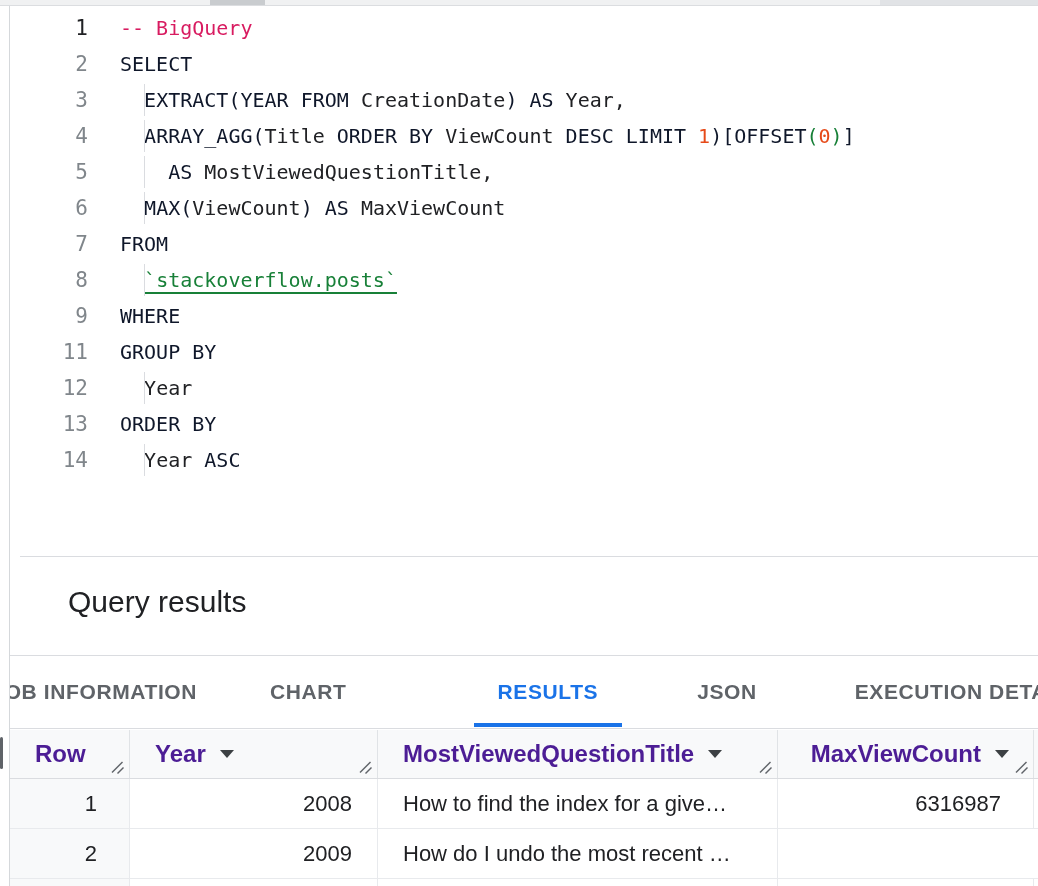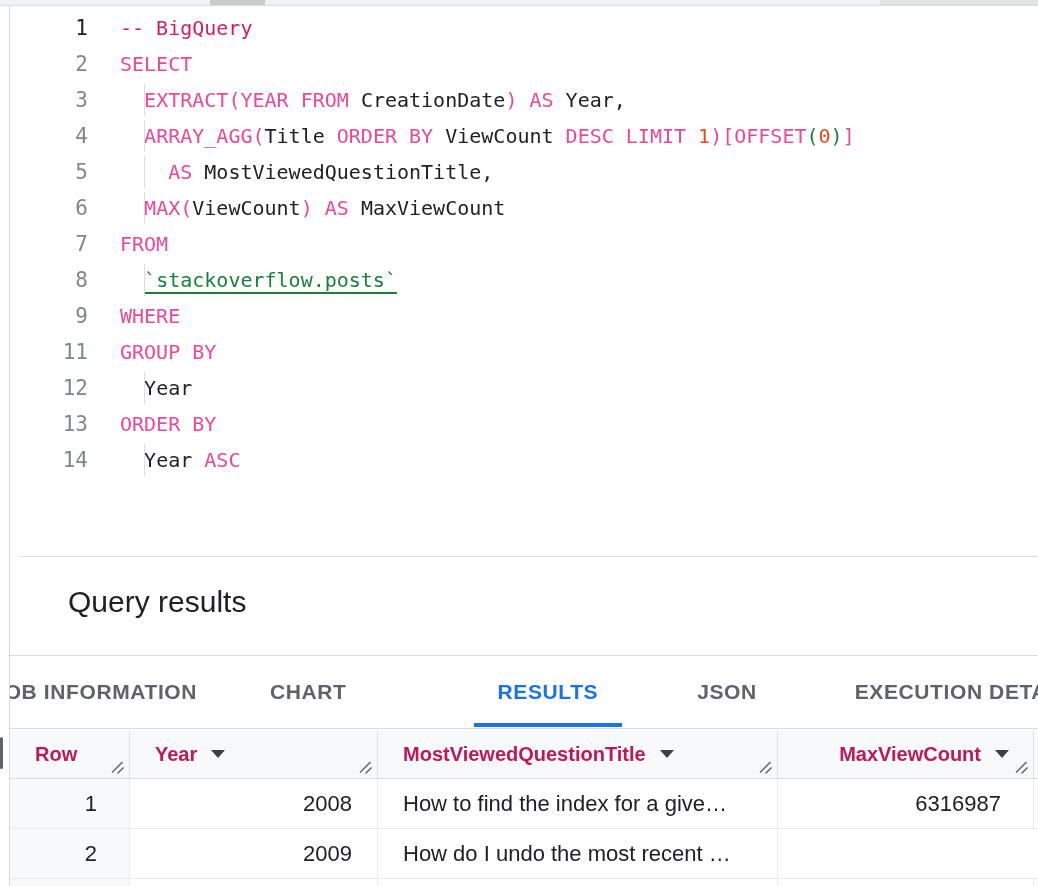--- a/index.html
+++ b/index.html
@@ -18,21 +18,21 @@
 
   
   #editor{position:absolute;top:6px;left:10px;right:0;height:550px;padding-top:4px;box-sizing:border-box;
           font-family:"DejaVu Sans Mono",monospace;}
   .code-line{height:36px;display:flex;align-items:center;white-space:pre;}
   .ln{flex:none;width:78px;text-align:right;font-size:21px;color:#80868B;}
   .ln.current{color:#202124;}
   .code{position:relative;margin-left:32px;font-size:20px;letter-spacing:0;color:#202124;}
   .guide{position:absolute;left:2ch;top:-4px;bottom:-4px;width:1px;background:#DADCE0;}
   .tk-plain{color:#202124;}
-  .tk-kw{color:#ec4899;}
+  .tk-kw{color:#0f172a;}
   .tk-comment{color:#D81B60;}
   .tk-num{color:#E64A19;}
   .tk-grn{color:#188038;}
   .tk-op{color:#3C4043;}
   .tk-link{color:#188038;text-decoration:underline;text-decoration-color:#188038;text-underline-offset:5px;cursor:pointer;}
 
   
   #results-header{position:absolute;top:556px;left:20px;right:0;height:99px;border-top:1px solid #DADCE0;box-sizing:border-box;}
   #results-title{margin:0;padding:28px 0 0 48px;font-size:30px;font-weight:400;color:#202124;}
 
@@ -49,21 +49,21 @@
   .tab.active{color:#1A73E8;}
   .tab.active::after{content:"";position:absolute;left:0;right:0;bottom:1px;height:4px;background:#1A73E8;}
 
   
   #table{position:absolute;top:730px;left:10px;right:0;bottom:0;overflow:hidden;}
   .trow{display:flex;width:1040px;}
   .hrow{height:49px;background:#F8F9FA;border-bottom:1px solid #DADCE0;box-sizing:border-box;}
   .brow{height:50px;border-bottom:1px solid #E8EAED;box-sizing:border-box;background:#fff;}
   .cell{box-sizing:border-box;display:flex;align-items:center;overflow:hidden;white-space:nowrap;flex:none;}
   .c0{width:120px;}.c1{width:248px;}.c2{width:400px;}.c3{width:256px;}.c4{flex:1 1 auto;}
-  .hcell{position:relative;border-right:1px solid #E0E3E6;font-size:20px;font-weight:bold;color:#be185d;}
+  .hcell{position:relative;border-right:1px solid #E0E3E6;font-size:24px;font-weight:bold;color:#4c1d95;}
   .hcell.c0,.hcell.c1,.hcell.c2{justify-content:flex-start;padding-left:25px;}
   .hcell.c3{justify-content:flex-end;padding-right:24px;}
   .bcell{border-right:1px solid #E8EAED;font-size:22px;color:#202124;}
   .bcell.c0{background:#F8F9FA;justify-content:flex-end;padding-right:32px;}
   .bcell.c1{justify-content:flex-end;padding-right:25px;}
   .bcell.c2{justify-content:flex-start;padding-left:25px;}
   .bcell.c3{justify-content:flex-end;padding-right:32px;}
   .caret{width:0;height:0;border-left:7px solid transparent;border-right:7px solid transparent;
          border-top:8px solid #3C4043;margin-left:14px;flex:none;}
   .grip{position:absolute;right:4px;bottom:3px;}

